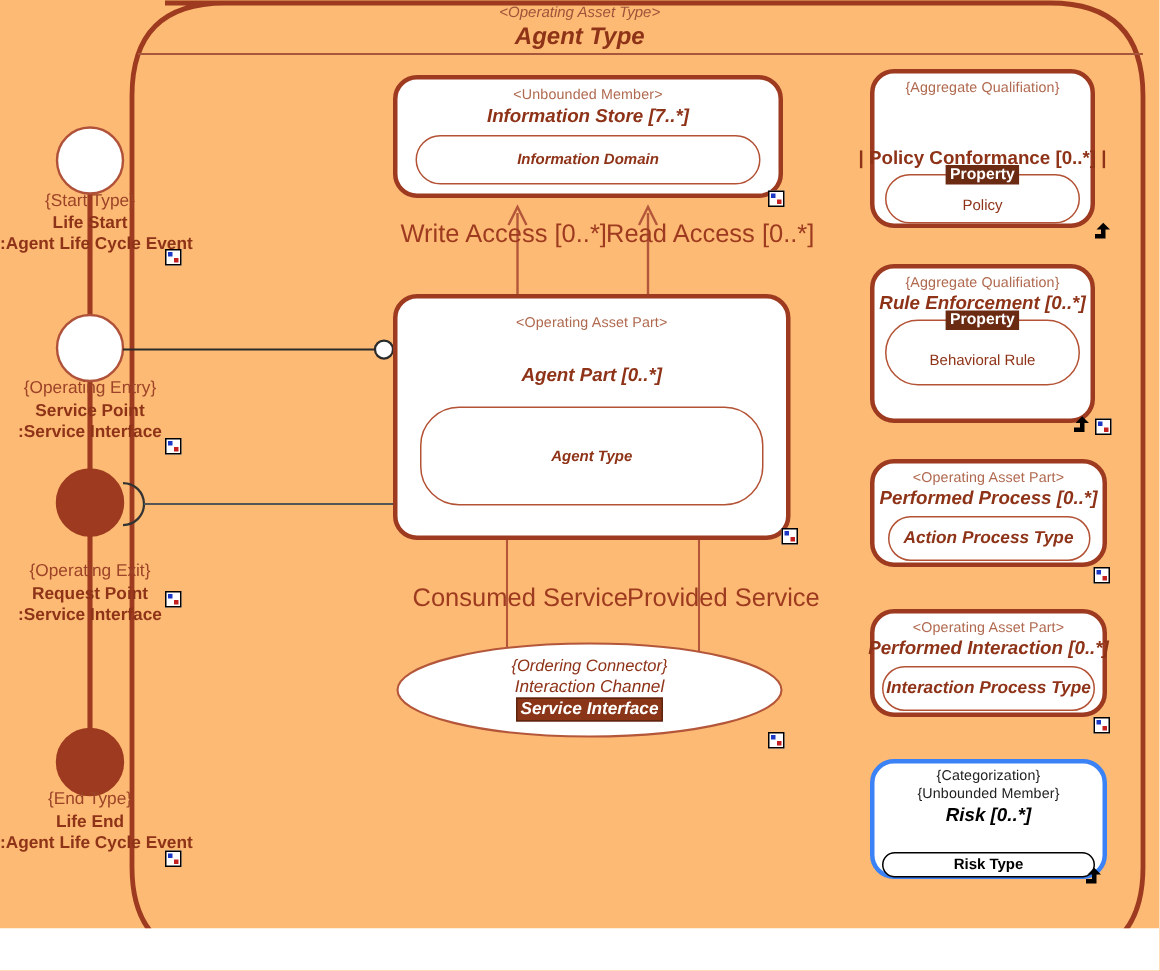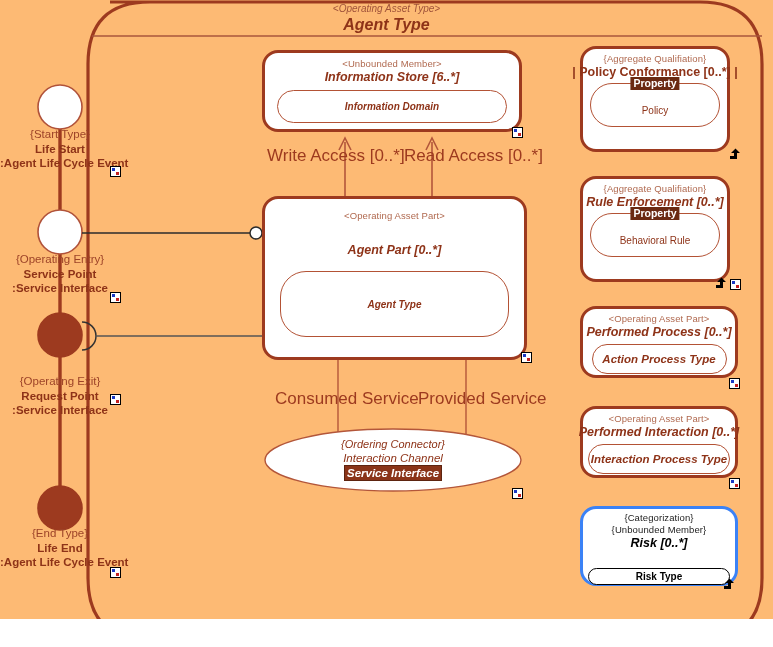--- a/index.html
+++ b/index.html
@@ -61,21 +61,21 @@
   .stereotype.black{ color:#222; }
   .rolename{
     font-size:12.5px;
     font-style:italic;
     font-weight:bold;
     color:#8e3318;
     line-height:15px;
     white-space:nowrap;
   }
   .rolename.black{ color:#000; }
-  .rolename.plain{ font-style:normal; font-weight:bold; }
+  .rolename.plain{ font-style:normal; font-weight:bold;margin-top:33px; }
   .typename{
     font-size:10px;
     font-style:italic;
     font-weight:bold;
     color:#8e3318;
     line-height:15px;
     white-space:nowrap;
   }
   .typename.plain{ font-style:normal; font-weight:normal; }
   .typename.black{ color:#000; font-style:normal; font-weight:bold; }
@@ -276,21 +276,21 @@
       <span class="d1"></span>
       <span class="d2"></span>
     </div>
   <div class="marker" style="left:110px; top:567px;">
       <span class="d1"></span>
       <span class="d2"></span>
     </div>
 
   <div class="node box-outer" style="left:262px; top:50px; width:260px; height:82px;">
     <div class="stereotype" style="margin-top:5px;">&lt;Unbounded Member&gt;</div>
-    <div class="rolename">Information Store [6..*]</div>
+    <div class="rolename">Information Store [7..*]</div>
     <div class="box-inner" style="width:230px; height:33px; margin-top:5px;">
       <span class="typename">Information Domain</span>
     </div>
   </div>
   <div class="marker" style="left:512px; top:127px;">
       <span class="d1"></span>
       <span class="d2"></span>
     </div>
 
   <div class="node box-outer" style="left:262px; top:196px; width:265px; height:164px;">

